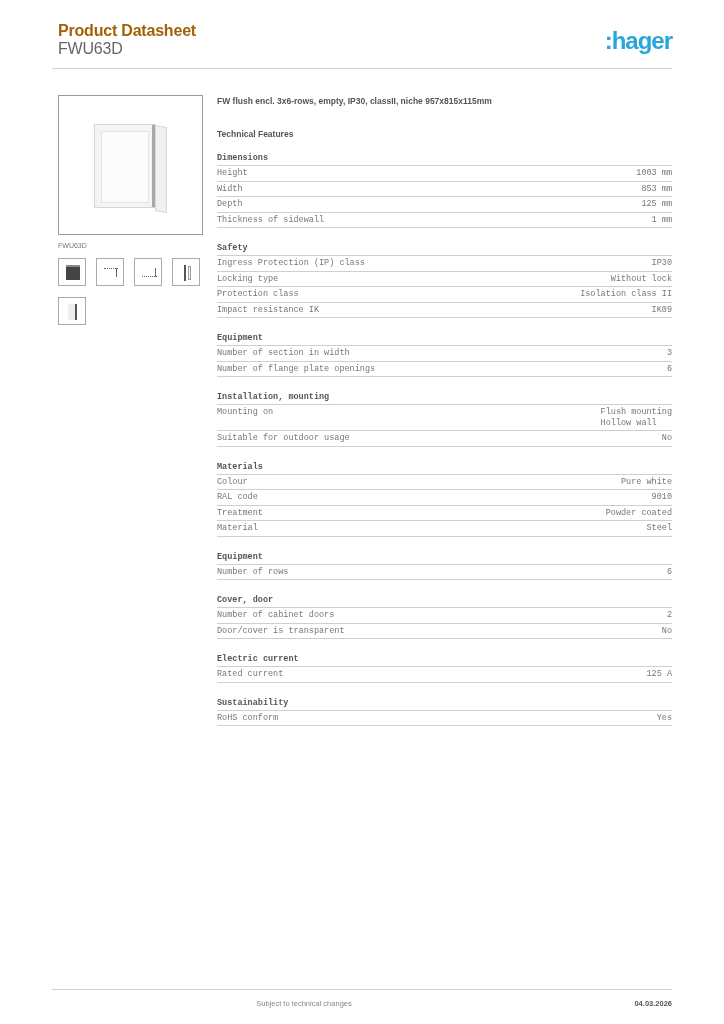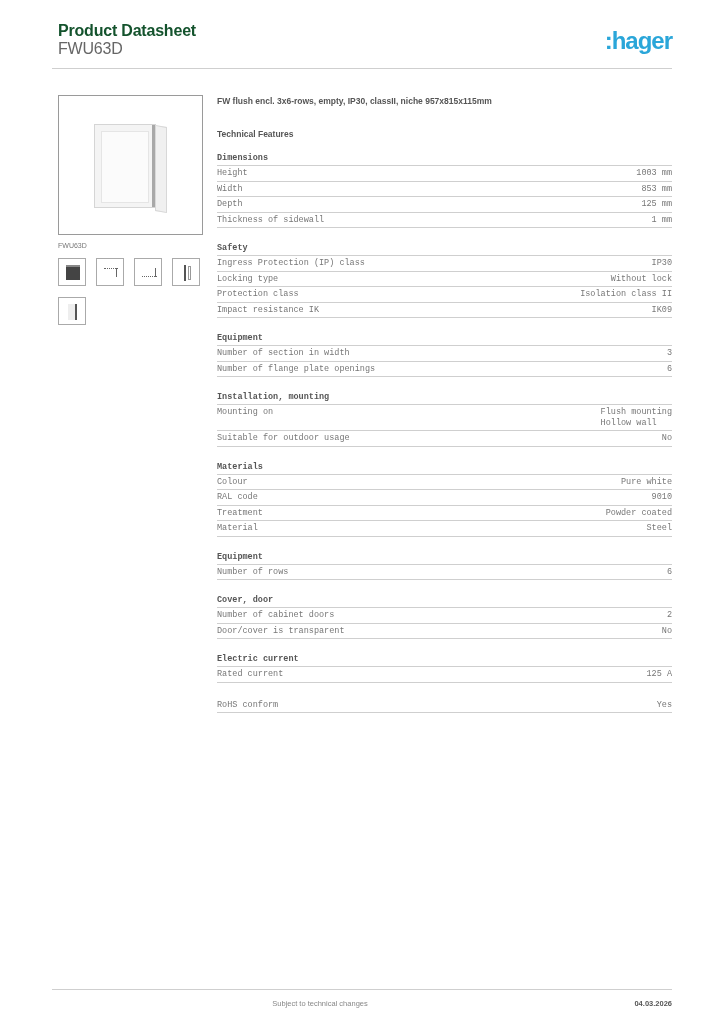--- a/index.html
+++ b/index.html
@@ -1,20 +1,20 @@
 <!DOCTYPE html>
 <html><head>
 <meta charset="utf-8">
 <style>
   * { box-sizing: border-box; margin: 0; padding: 0; }
   html, body { width: 724px; height: 1024px; background: #ffffff; overflow: hidden; }
   body { font-family: "Liberation Sans", sans-serif; color: #555; position: relative; }
 
   .header { position: absolute; left: 58px; top: 22px; width: 614px; height: 48px; }
-  .doc-title { position: absolute; left: 0; top: 0; font-size: 16px; font-weight: bold; color: #14532d; letter-spacing: -0.2px; text-align: right; }
+  .doc-title { position: absolute; left: 0; top: 0; font-size: 16px; font-weight: bold; color: #a16207; letter-spacing: -0.2px; text-align: right; }
   .doc-sub { position: absolute; left: 0; top: 18px; font-size: 16px; color: #666; letter-spacing: -0.2px; }
   .logo { position: absolute; right: 0; top: 5px; font-size: 24px; font-weight: bold; color: #2aa6d9; letter-spacing: -1px; }
   .header-rule { position: absolute; left: 52px; top: 68px; width: 620px; height: 1px; background: #cfcfcf; }
 
   .left-col { position: absolute; left: 58px; top: 95px; width: 150px; }
   .main-image { width: 145px; height: 140px; border: 1px solid #9a9a9a; position: relative; background: #fff; }
   .cabinet { position: absolute; left: 35px; top: 28px; width: 62px; height: 84px; background: #f4f4f4; border: 1px solid #d5d5d5; box-shadow: -3px 0 0 #a8a8a8 inset; }
   .cabinet-inner { position: absolute; left: 6px; top: 6px; width: 48px; height: 72px; background: #fbfbfb; border: 1px solid #e5e5e5; }
   .cabinet-door { position: absolute; left: 96px; top: 30px; width: 12px; height: 86px; background: #f0f0f0; border: 1px solid #d8d8d8; transform: skewY(10deg); }
   .caption { margin-top: 7px; font-size: 7px; color: #777; }
@@ -33,21 +33,21 @@
   .right-col { position: absolute; left: 217px; top: 96px; width: 455px; }
   .product-desc { font-size: 8.5px; font-weight: bold; color: #555; height: 10px; }
   .tech-title { margin-top: 23px; font-size: 8.5px; font-weight: bold; color: #555; }
   .section { margin-top: 15px; font-family: Liberation Mono, monospace; }
   .section:first-of-type { margin-top: 14px; }
   .section-title { font-size: 8.5px; font-weight: bold; color: #555; padding-bottom: 2px; border-bottom: 1px solid #cfcfcf; }
   .row { display: flex; justify-content: space-between; font-size: 8.5px; color: #777; border-bottom: 1px solid #cfcfcf; padding: 2px 0 2px 0; line-height: 10.5px; }
   .row .val { text-align: left; white-space: pre-line; }
 
   .footer-rule { position: absolute; left: 52px; top: 989px; width: 620px; height: 1px; background: #cfcfcf; }
-  .footer-note { position: absolute; left: 16px; width: 608px; top: 999px; text-align: center; font-size: 7.5px; color: #888; }
+  .footer-note { position: absolute; left: 0; width: 608px; top: 999px; text-align: center; font-size: 7.5px; color: #888; }
   .footer-date { position: absolute; right: 52px; top: 999px; font-size: 7.5px; font-weight: bold; color: #555; }
 </style>
 </head>
 <body>
 
 <div class="header">
   <div class="doc-title">Product Datasheet</div>
   <div class="doc-sub">FWU63D</div>
   <div class="logo">:hager</div>
 </div>
@@ -187,20 +187,21 @@
         </div>
       </div>
       <div class="section">
         <div class="section-title">Electric current</div>
         <div class="row">
           <span>Rated current</span>
           <span class="val">125 A</span>
         </div>
       </div>
       <div class="section">
+        <div class="section-title">Sustainability</div>
         <div class="row">
           <span>RoHS conform</span>
           <span class="val">Yes</span>
         </div>
       </div>
     </div>
 </div>
 
 <div class="footer-rule"></div>
 <div class="footer-note">Subject to technical changes</div>

